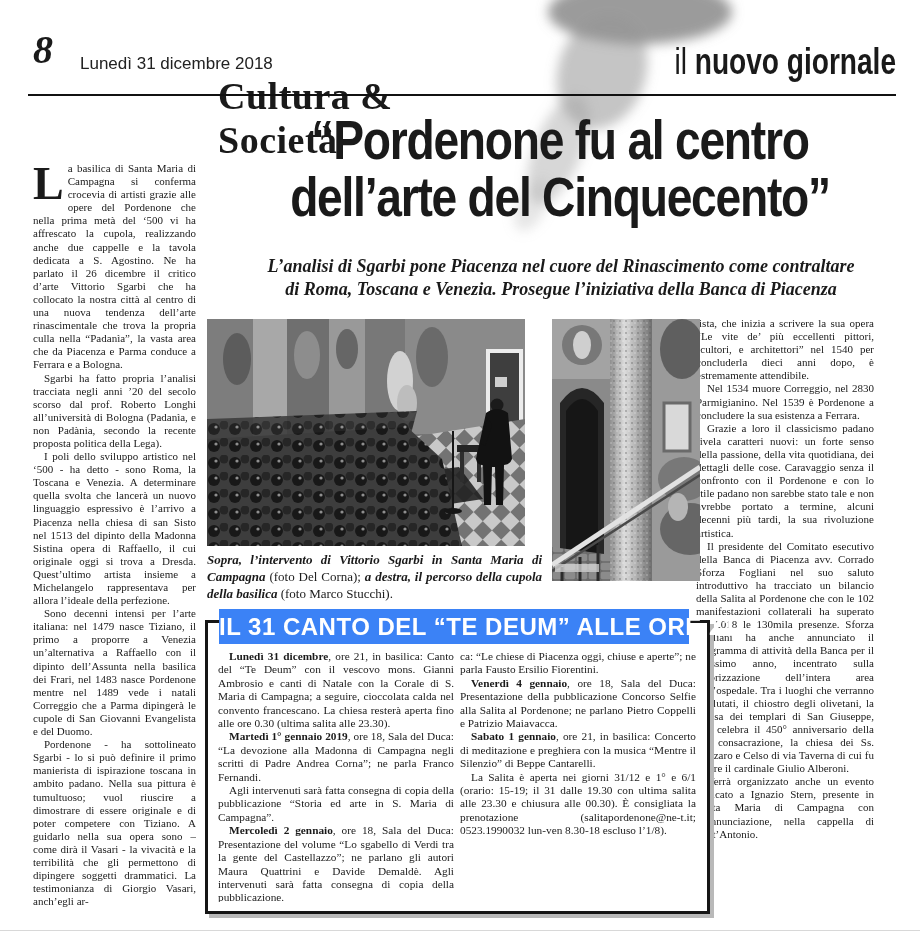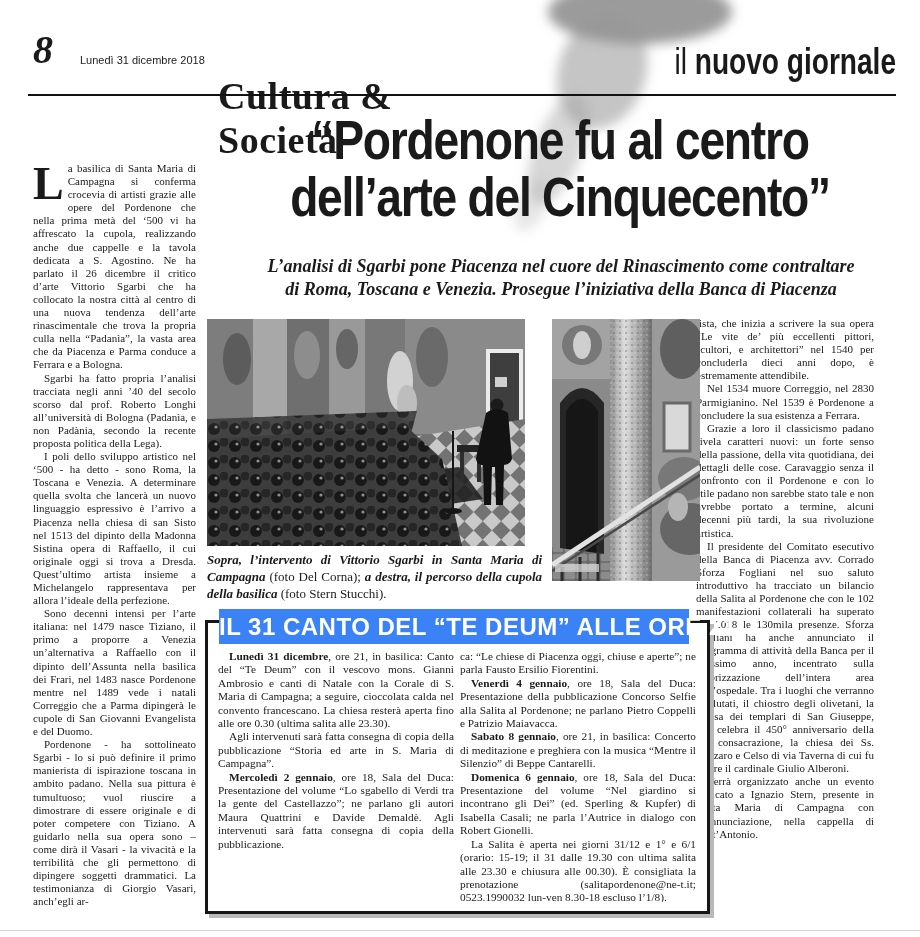--- a/index.html
+++ b/index.html
@@ -2,21 +2,21 @@
 <html lang="it"><head>
 <meta charset="utf-8">
 <style>
   html,body{margin:0;padding:0;background:#e8e8e8;}
   #page{position:relative;width:920px;height:937px;background:#ffffff;overflow:hidden;
         font-family:"Liberation Serif", serif;color:#1a1a1a;}
   
   #smudge{position:absolute;top:0;left:0;z-index:1;pointer-events:none;}
   .hdr{position:absolute;z-index:2;}
   #page-number{left:33px;top:30px;font-size:40px;font-weight:bold;font-style:italic;line-height:40px;}
-  #page-date{left:80px;top:54px;font-size:11px;font-family:"Liberation Sans",sans-serif;color:#222;}
+  #page-date{left:80px;top:54px;font-size:17px;font-family:"Liberation Sans",sans-serif;color:#222;}
   #section-title{left:218px;top:34px;width:300px;text-align:left;font-size:38px;font-weight:bold;
                  letter-spacing:.5px;line-height:44px;margin-top:40px;}
   #brand{right:24px;top:44px;font-family:"Liberation Sans",sans-serif;font-size:36px;line-height:36px;
          transform:scaleX(.78);transform-origin:100% 50%;white-space:nowrap;}
   #brand .b{font-weight:bold;}
   #header-rule{position:absolute;left:28px;right:24px;top:94px;height:2px;background:#111;z-index:2;}
   
   #headline{position:absolute;left:212px;top:112px;width:696px;text-align:center;z-index:2;
             font-family:"Liberation Sans",sans-serif;font-weight:700;}
   #headline .hl{font-size:55px;line-height:57px;letter-spacing:-1.5px;transform:scaleX(.84);transform-origin:50% 50%;white-space:nowrap;}
@@ -76,21 +76,21 @@
     <div class="hl">“Pordenone fu al centro</div>
     <div class="hl">dell’arte del Cinquecento”</div>
   </div>
   <div id="subhead">
     <div>L’analisi di Sgarbi pone Piacenza nel cuore del Rinascimento come contraltare</div>
     <div>di Roma, Toscana e Venezia. Prosegue l’iniziativa della Banca di Piacenza</div>
   </div>
 
   <div class="newscol" id="left-col">
     <p class="noindent"><span id="dropcap">L</span><span>a basilica di Santa Maria di Campagna si conferma crocevia di artisti grazie alle opere del Pordenone che nella prima metà del ‘500 vi ha affrescato la cupola, realizzando anche due cappelle e la tavola dedicata a S. Agostino. Ne ha parlato il 26 dicembre il critico d’arte Vittorio Sgarbi che ha collocato la nostra città al centro di una nuova tendenza dell’arte rinascimentale che trova la propria culla nella “Padanìa”, la vasta area che da Piacenza e Parma conduce a Ferrara e a Bologna.</span></p>
-    <p>Sgarbi ha fatto propria l’analisi tracciata negli anni ’40 del secolo scorso dal prof. Roberto Longhi all’università di Bologna (Padanìa, e non Padània, secondo la recente proposta politica della Lega).</p>
+    <p>Sgarbi ha fatto propria l’analisi tracciata negli anni ’20 del secolo scorso dal prof. Roberto Longhi all’università di Bologna (Padanìa, e non Padània, secondo la recente proposta politica della Lega).</p>
     <p>I poli dello sviluppo artistico nel ‘500 - ha detto - sono Roma, la Toscana e Venezia. A determinare quella svolta che lancerà un nuovo linguaggio espressivo è l’arrivo a Piacenza nella chiesa di san Sisto nel 1513 del dipinto della Madonna Sistina opera di Raffaello, il cui originale oggi si trova a Dresda. Quest’ultimo artista insieme a Michelangelo rappresentava per allora l’ideale della perfezione.</p>
     <p>Sono decenni intensi per l’arte italiana: nel 1479 nasce Tiziano, il primo a proporre a Venezia un’alternativa a Raffaello con il dipinto dell’Assunta nella basilica dei Frari, nel 1483 nasce Pordenone mentre nel 1489 vede i natali Correggio che a Parma dipingerà le cupole di San Giovanni Evangelista e del Duomo.</p>
     <p>Pordenone - ha sottolineato Sgarbi - lo si può definire il primo manierista di ispirazione toscana in ambito padano. Nella sua pittura è tumultuoso; vuol riuscire a dimostrare di essere originale e di poter competere con Tiziano. A guidarlo nella sua opera sono – come dirà il Vasari - la vivacità e la terribilità che gli permettono di dipingere soggetti drammatici. La testimonianza di Giorgio Vasari, anch’egli ar-</p>
   </div>
 
   <div class="newscol" id="right-col">
     <p class="noindent">tista, che inizia a scrivere la sua opera “Le vite de’ più eccellenti pittori, scultori, e architettori” nel 1540 per concluderla dieci anni dopo, è estremamente attendibile.</p>
     <p>Nel 1534 muore Correggio, nel 2830 Parmigianino. Nel 1539 è Pordenone a concludere la sua esistenza a Ferrara.</p>
     <p>Grazie a loro il classicismo padano rivela caratteri nuovi: un forte senso della passione, della vita quotidiana, dei dettagli delle cose. Caravaggio senza il confronto con il Pordenone e con lo stile padano non sarebbe stato tale e non avrebbe portato a termine, alcuni decenni più tardi, la sua rivoluzione artistica.</p>
     <p>Il presidente del Comitato esecutivo della Banca di Piacenza avv. Corrado Sforza Fogliani nel suo saluto introduttivo ha tracciato un bilancio della Salita al Pordenone che con le 102 manifestazioni collaterali ha superato nel 2018 le 130mila presenze. Sforza Fogliani ha anche annunciato il programma di attività della Banca per il prossimo anno, incentrato sulla valorizzazione dell’intera area dell’ospedale. Tra i luoghi che verranno rivalutati, il chiostro degli olivetani, la chiesa dei templari di San Giuseppe, che celebra il 450° anniversario della sua consacrazione, la chiesa dei Ss. Nazzaro e Celso di via Taverna di cui fu priore il cardinale Giulio Alberoni.</p>
@@ -198,34 +198,34 @@
       <line x1="0" y1="246" x2="148" y2="148" stroke="#e2e2e2" stroke-width="5"></line>
       <line x1="0" y1="252" x2="148" y2="156" stroke="#4a4a4a" stroke-width="2.5"></line>
       <line x1="10" y1="248" x2="10" y2="262" stroke="#2a2a2a" stroke-width="3"></line>
       <line x1="28" y1="238" x2="28" y2="262" stroke="#2a2a2a" stroke-width="3"></line>
       <line x1="46" y1="226" x2="46" y2="262" stroke="#2a2a2a" stroke-width="3"></line>
 
       <rect x="3" y="245" width="44" height="8" fill="#d8d8d8" opacity="0.75"></rect>
     </svg>
   </div>
 
-  <div id="caption"><span class="capb">Sopra, l’intervento di Vittorio Sgarbi in Santa Maria di Campagna </span><span>(foto Del Corna); </span><span class="capb">a destra, il percorso della cupola della basilica </span><span>(foto Stern Stucchi).</span></div>
+  <div id="caption"><span class="capb">Sopra, l’intervento di Vittorio Sgarbi in Santa Maria di Campagna </span><span>(foto Del Corna); </span><span class="capb">a destra, il percorso della cupola della basilica </span><span>(foto Marco Stucchi).</span></div>
 
   <div id="program-box"></div>
   <div id="program-banner">IL 31 CANTO DEL “TE DEUM” ALLE ORE 21</div>
   <div id="box-cols">
     <div class="boxcol">
       <p><b>Lunedì 31 dicembre</b><span>, ore 21, in basilica: Canto del “Te Deum” con il vescovo mons. Gianni Ambrosio e canti di Natale con la Corale di S. Maria di Campagna; a seguire, cioccolata calda nel convento francescano. La chiesa resterà aperta fino alle ore 0.30 (ultima salita alle 23.30).</span></p>
+      <p><b>Martedì 1° gennaio 2019</b><span>, ore 18, Sala del Duca: “La devozione alla Madonna di Campagna negli scritti di Padre Andrea Corna”; ne parla Franco Fernandi.</span></p>
       <p><b></b><span>Agli intervenuti sarà fatta consegna di copia della pubblicazione “Storia ed arte in S. Maria di Campagna”.</span></p>
       <p><b>Mercoledì 2 gennaio</b><span>, ore 18, Sala del Duca: Presentazione del volume “Lo sgabello di Verdi tra la gente del Castellazzo”; ne parlano gli autori Maura Quattrini e Davide Demaldè. Agli intervenuti sarà fatta consegna di copia della pubblicazione.</span></p>
 
     </div>
     <div class="boxcol">
       <p class="noindent"><b></b><span>ca: “Le chiese di Piacenza oggi, chiuse e aperte”; ne parla Fausto Ersilio Fiorentini.</span></p>
       <p><b>Venerdì 4 gennaio</b><span>, ore 18, Sala del Duca: Presentazione della pubblicazione Concorso Selfie alla Salita al Pordenone; ne parlano Pietro Coppelli e Patrizio Maiavacca.</span></p>
-      <p><b>Sabato 8 gennaio</b><span>, ore 21, in basilica: Concerto di meditazione e preghiera con la musica “Mentre il Silenzio” di Beppe Cantarelli.</span></p>
-      <p><b>Domenica 6 gennaio</b><span>, ore 18, Sala del Duca: Presentazione del volume “Nel giardino si incontrano gli Dei” (ed. Sperling &amp; Kupfer) di Isabella Casali; ne parla l’Autrice in dialogo con Robert Gionelli.</span></p>
+      <p><b>Sabato 1 gennaio</b><span>, ore 21, in basilica: Concerto di meditazione e preghiera con la musica “Mentre il Silenzio” di Beppe Cantarelli.</span></p>
       <p><b></b><span>La Salita è aperta nei giorni 31/12 e 1° e 6/1 (orario: 15-19; il 31 dalle 19.30 con ultima salita alle 23.30 e chiusura alle 00.30). È consigliata la prenotazione (salitapordenone@ne-t.it; 0523.1990032 lun-ven 8.30-18 escluso l’1/8).</span></p>
     </div>
   </div>
 
   <div id="bottom-rule"></div>
 </div>
 
 </body></html>

